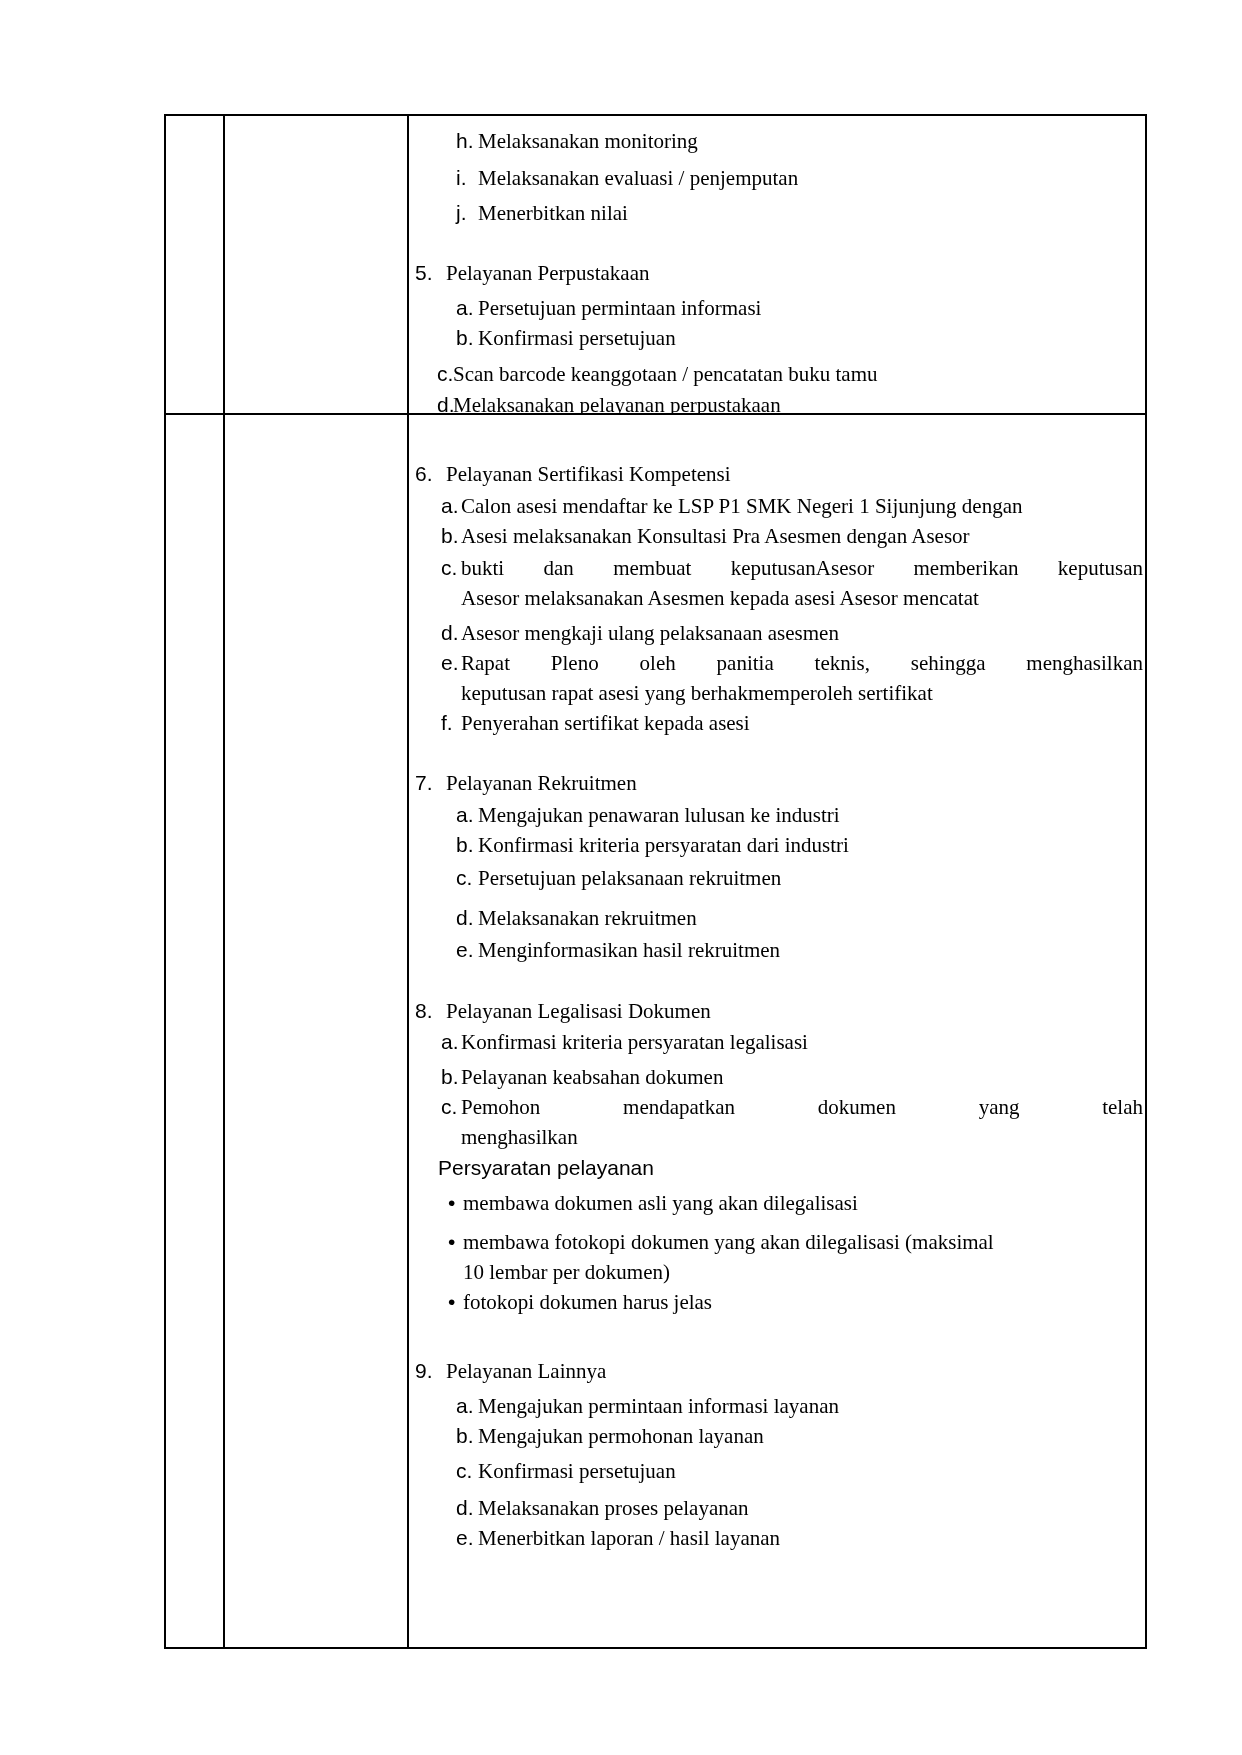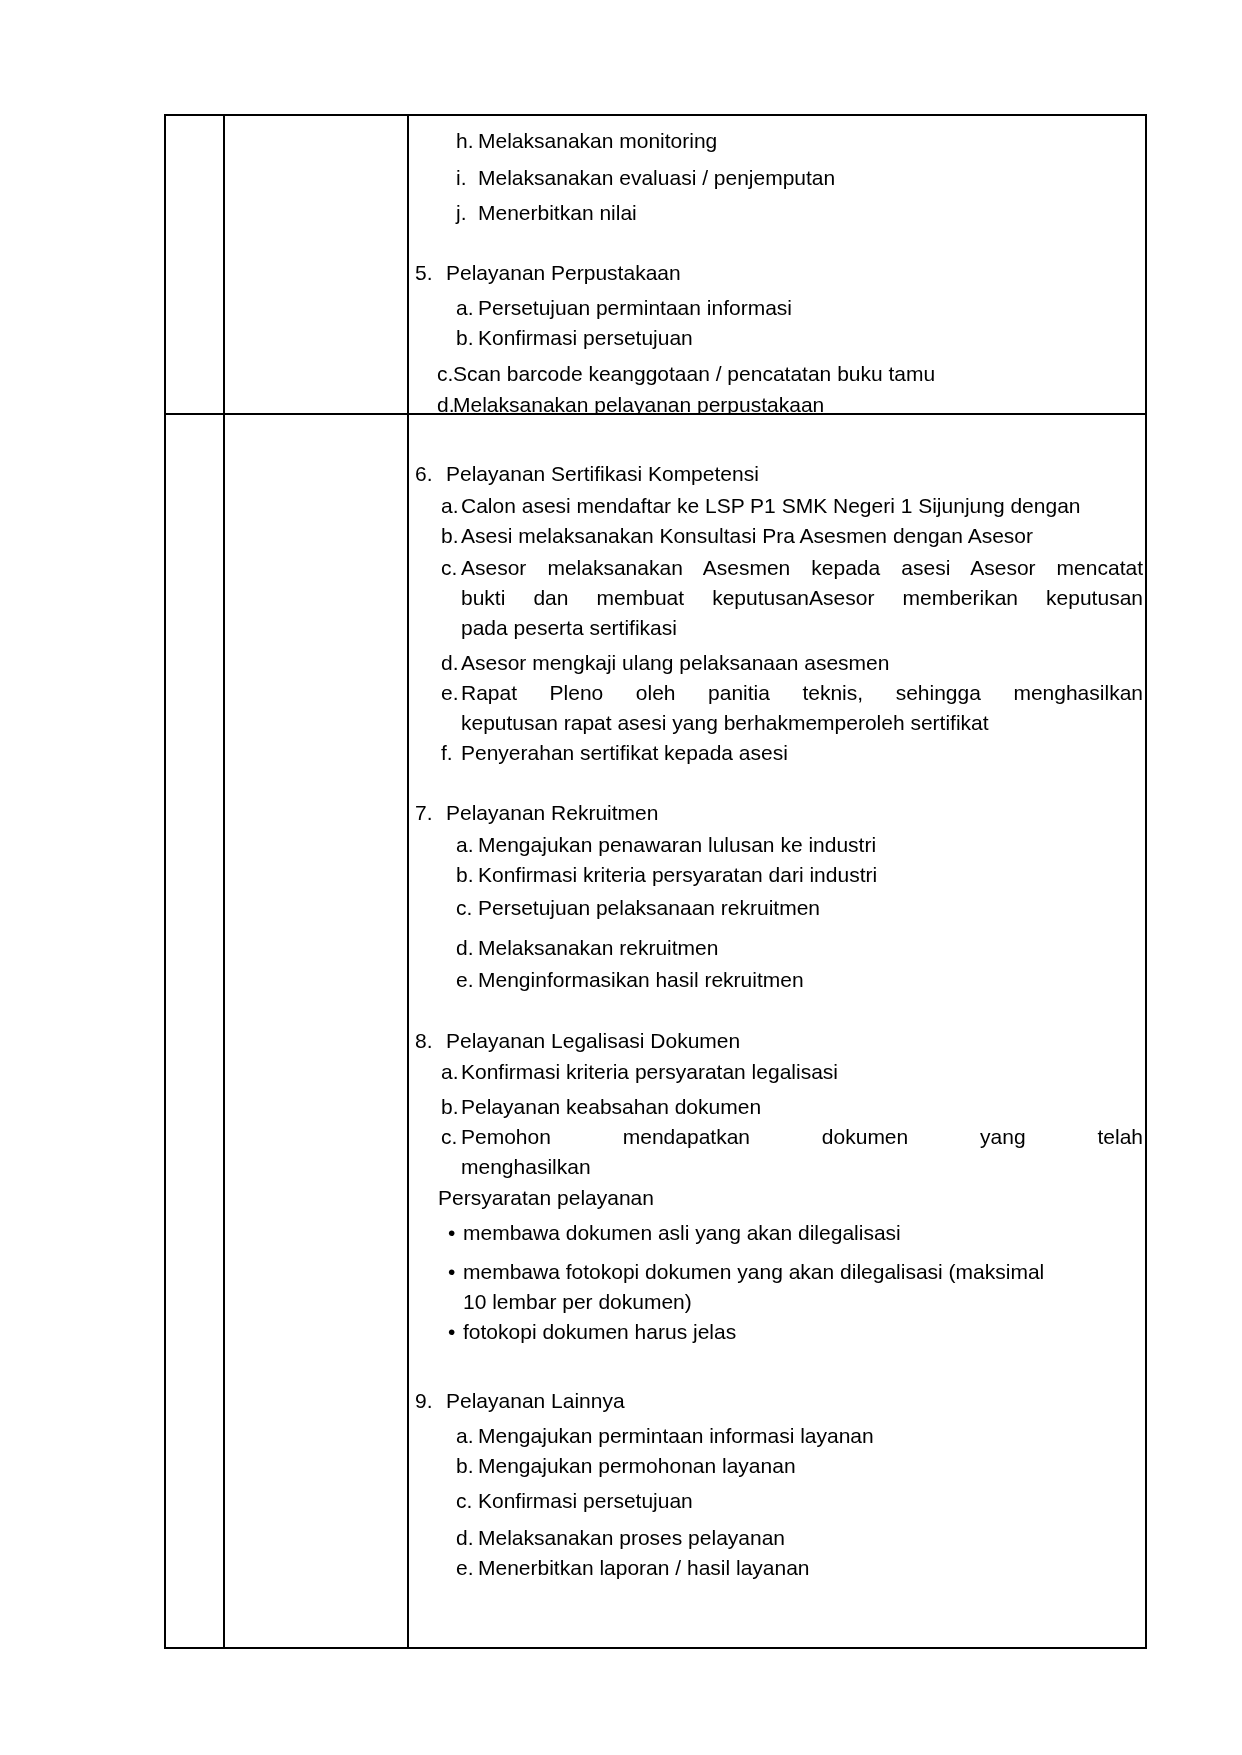--- a/index.html
+++ b/index.html
@@ -17,21 +17,21 @@
   }
   .trow{display:grid;grid-template-columns:59px 184px 1fr;box-sizing:border-box;}
   .trow.r1{height:297px;}
   .trow.r2{height:1234px;border-top:2px solid #000;}
   .cell{box-sizing:border-box;overflow:hidden;}
   .cell.bordered{border-right:2px solid #000;}
   .content-cell{padding:2px 2px 0 2px;}
   
   .block{display:flex;align-items:flex-start;}
   .block .marker{flex:0 0 auto;white-space:pre;}
-  .block .txt{flex:1 1 auto;min-width:0;}
+  .block .txt{flex:1 1 auto;min-width:0;font-family:Liberation Serif, serif;}
   .numbered .marker{margin-left:4px;width:31px;}
   .lettered .marker{margin-left:45px;width:22px;}
   .lettered.mid .marker{margin-left:30px;width:20px;}
   .lettered.narrow .marker{margin-left:26px;width:16px;}
   .bullet .marker{margin-left:37px;width:15px;}
   .paragraph{display:block;margin-left:27px;}
   .justify .line{text-align:justify;text-align-last:justify;}
   .justify .line:last-child{text-align:left;text-align-last:auto;}
 </style>
 </head>
@@ -91,23 +91,22 @@
               <div class="line">Calon asesi mendaftar ke LSP P1 SMK Negeri 1 Sijunjung dengan</div>
             </div>
           </div>
           <div class="block lettered mid" style="margin-top: 0px;">
             <span class="marker">b.</span>
             <div class="txt">Asesi melaksanakan Konsultasi Pra Asesmen dengan Asesor</div>
           </div>
           <div class="block lettered mid justify" style="margin-top: 2px;">
             <span class="marker">c.</span>
             <div class="txt">
+              <div class="line">bukti dan membuat keputusanAsesor memberikan keputusan</div>
               <div class="line">Asesor melaksanakan Asesmen kepada asesi Asesor mencatat</div>
-              <div class="line">bukti dan membuat keputusanAsesor memberikan keputusan</div>
-              <div class="line">pada peserta sertifikasi</div>
             </div>
           </div>
           <div class="block lettered mid" style="margin-top: 5px;">
             <span class="marker">d.</span>
             <div class="txt">Asesor mengkaji ulang pelaksanaan asesmen</div>
           </div>
           <div class="block lettered mid justify" style="margin-top: 0px;">
             <span class="marker">e.</span>
             <div class="txt">
               <div class="line">Rapat Pleno oleh panitia teknis, sehingga menghasilkan</div>

